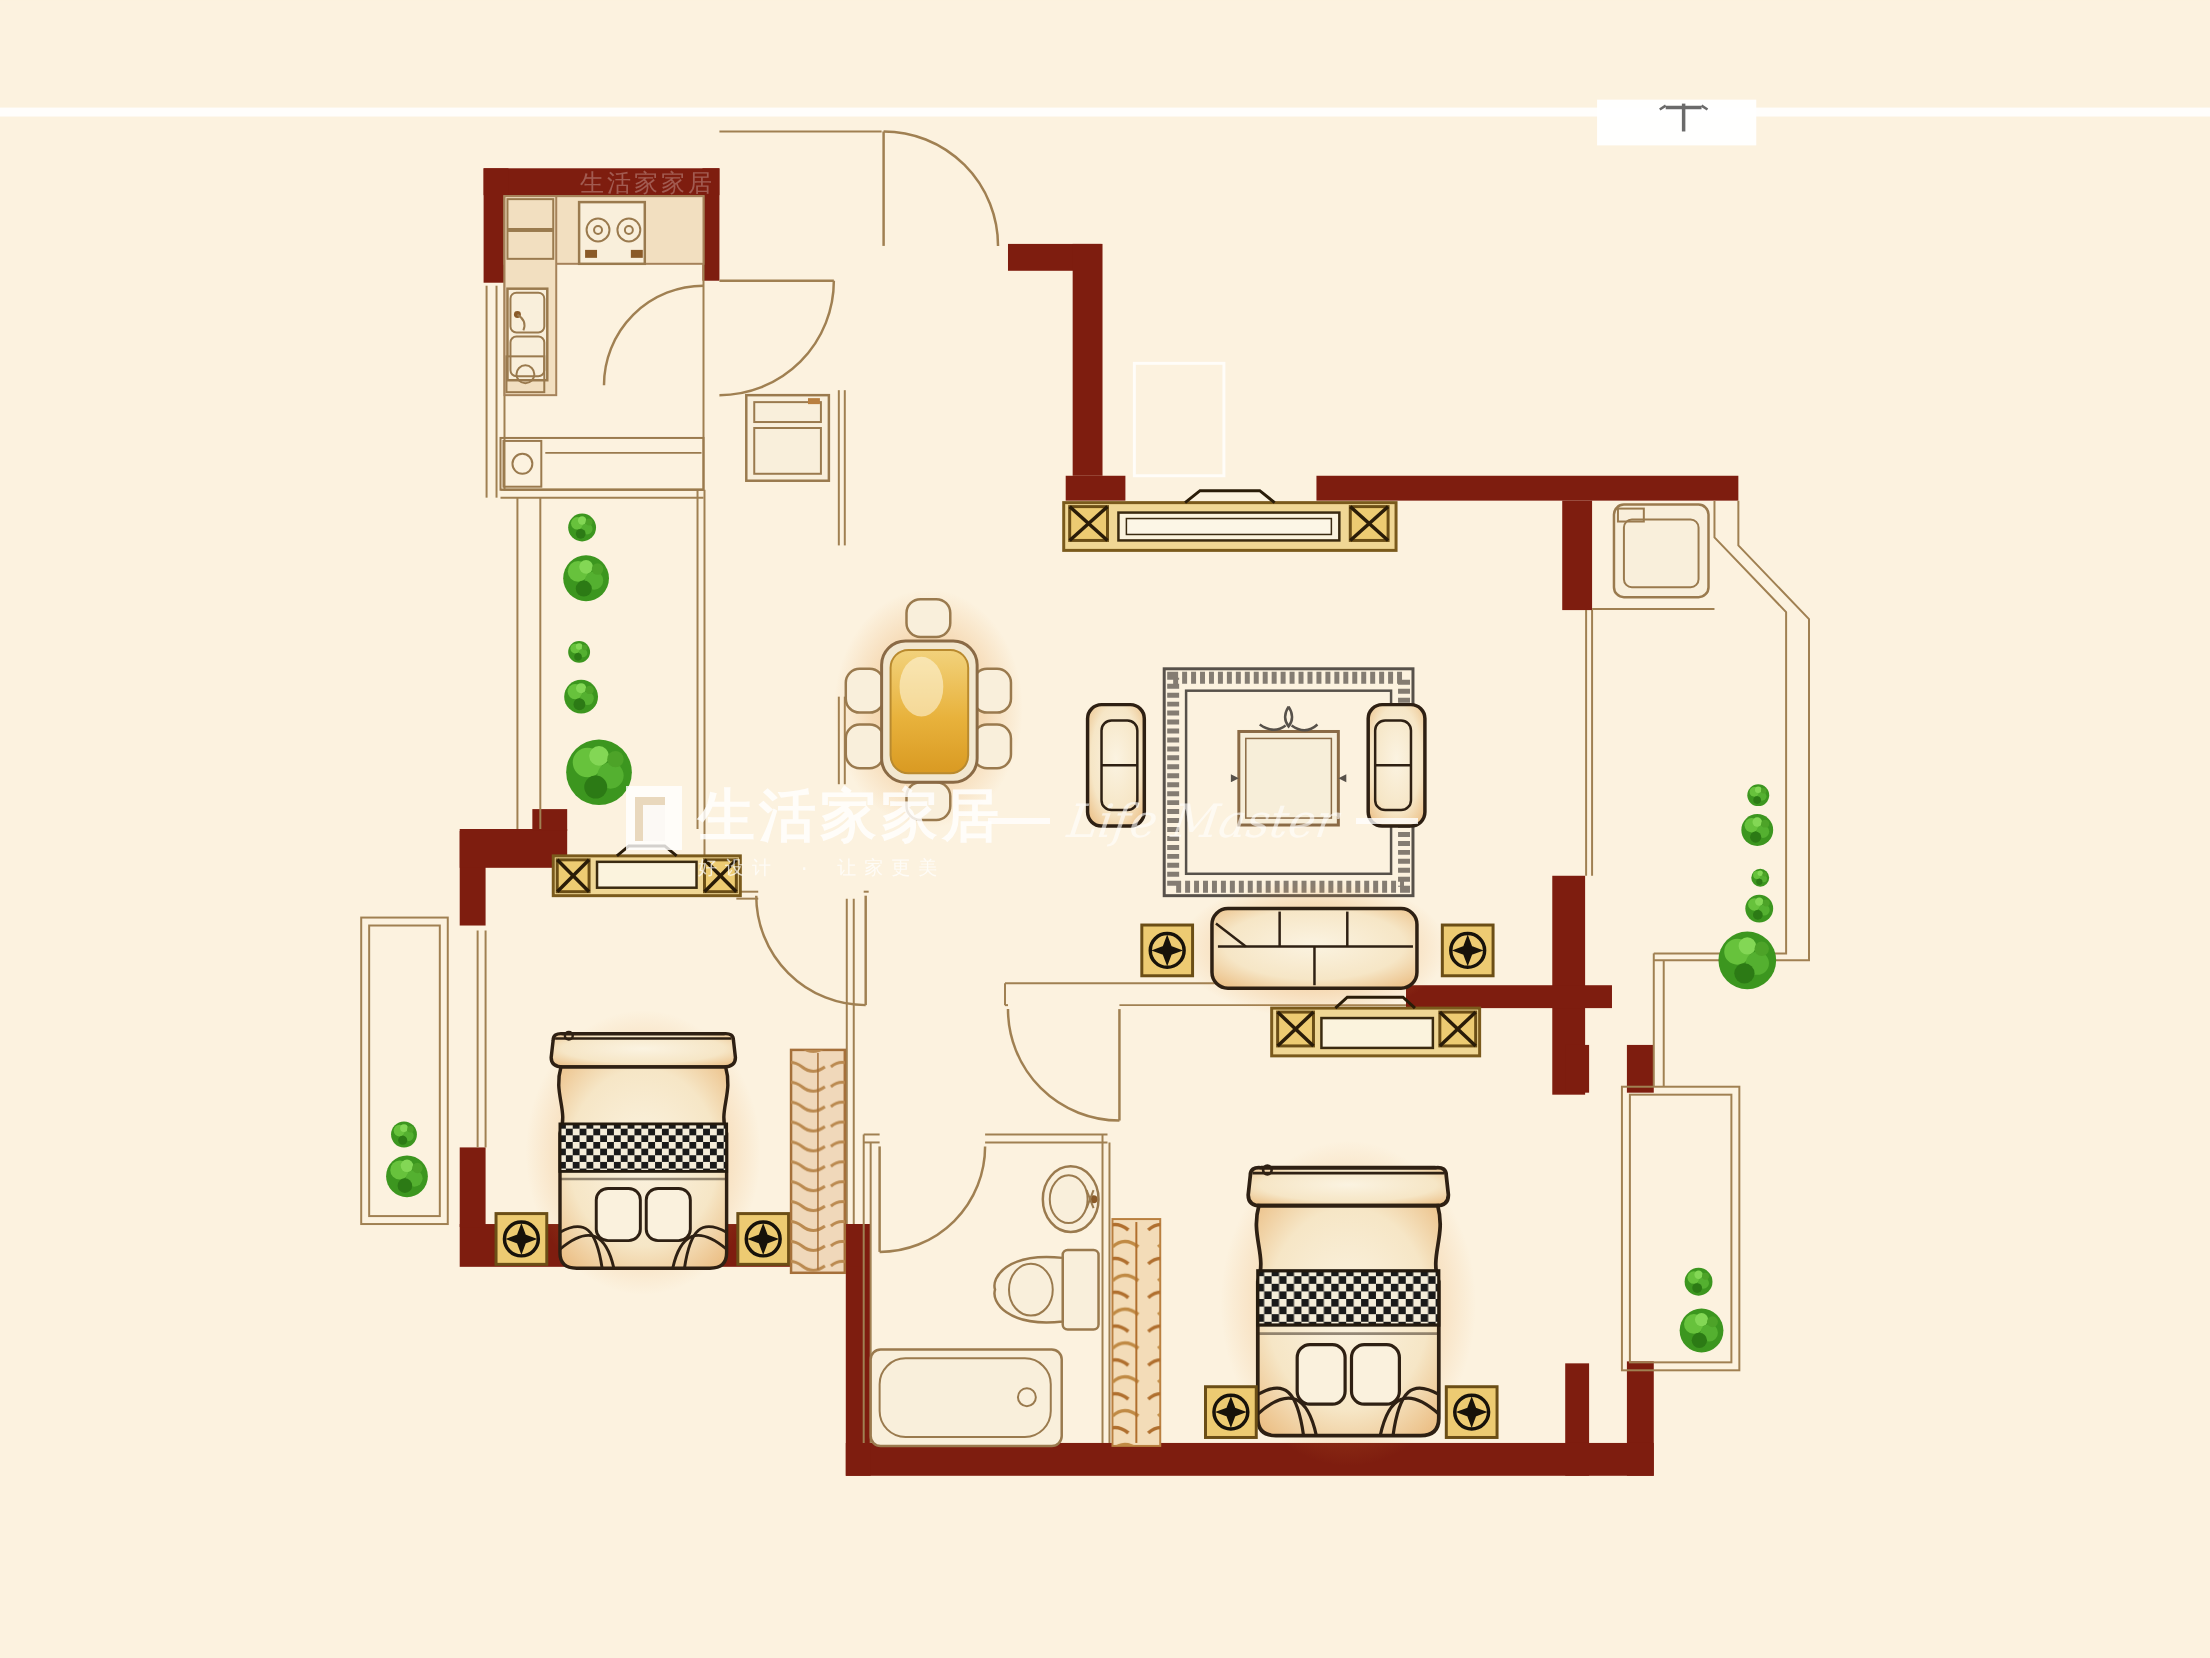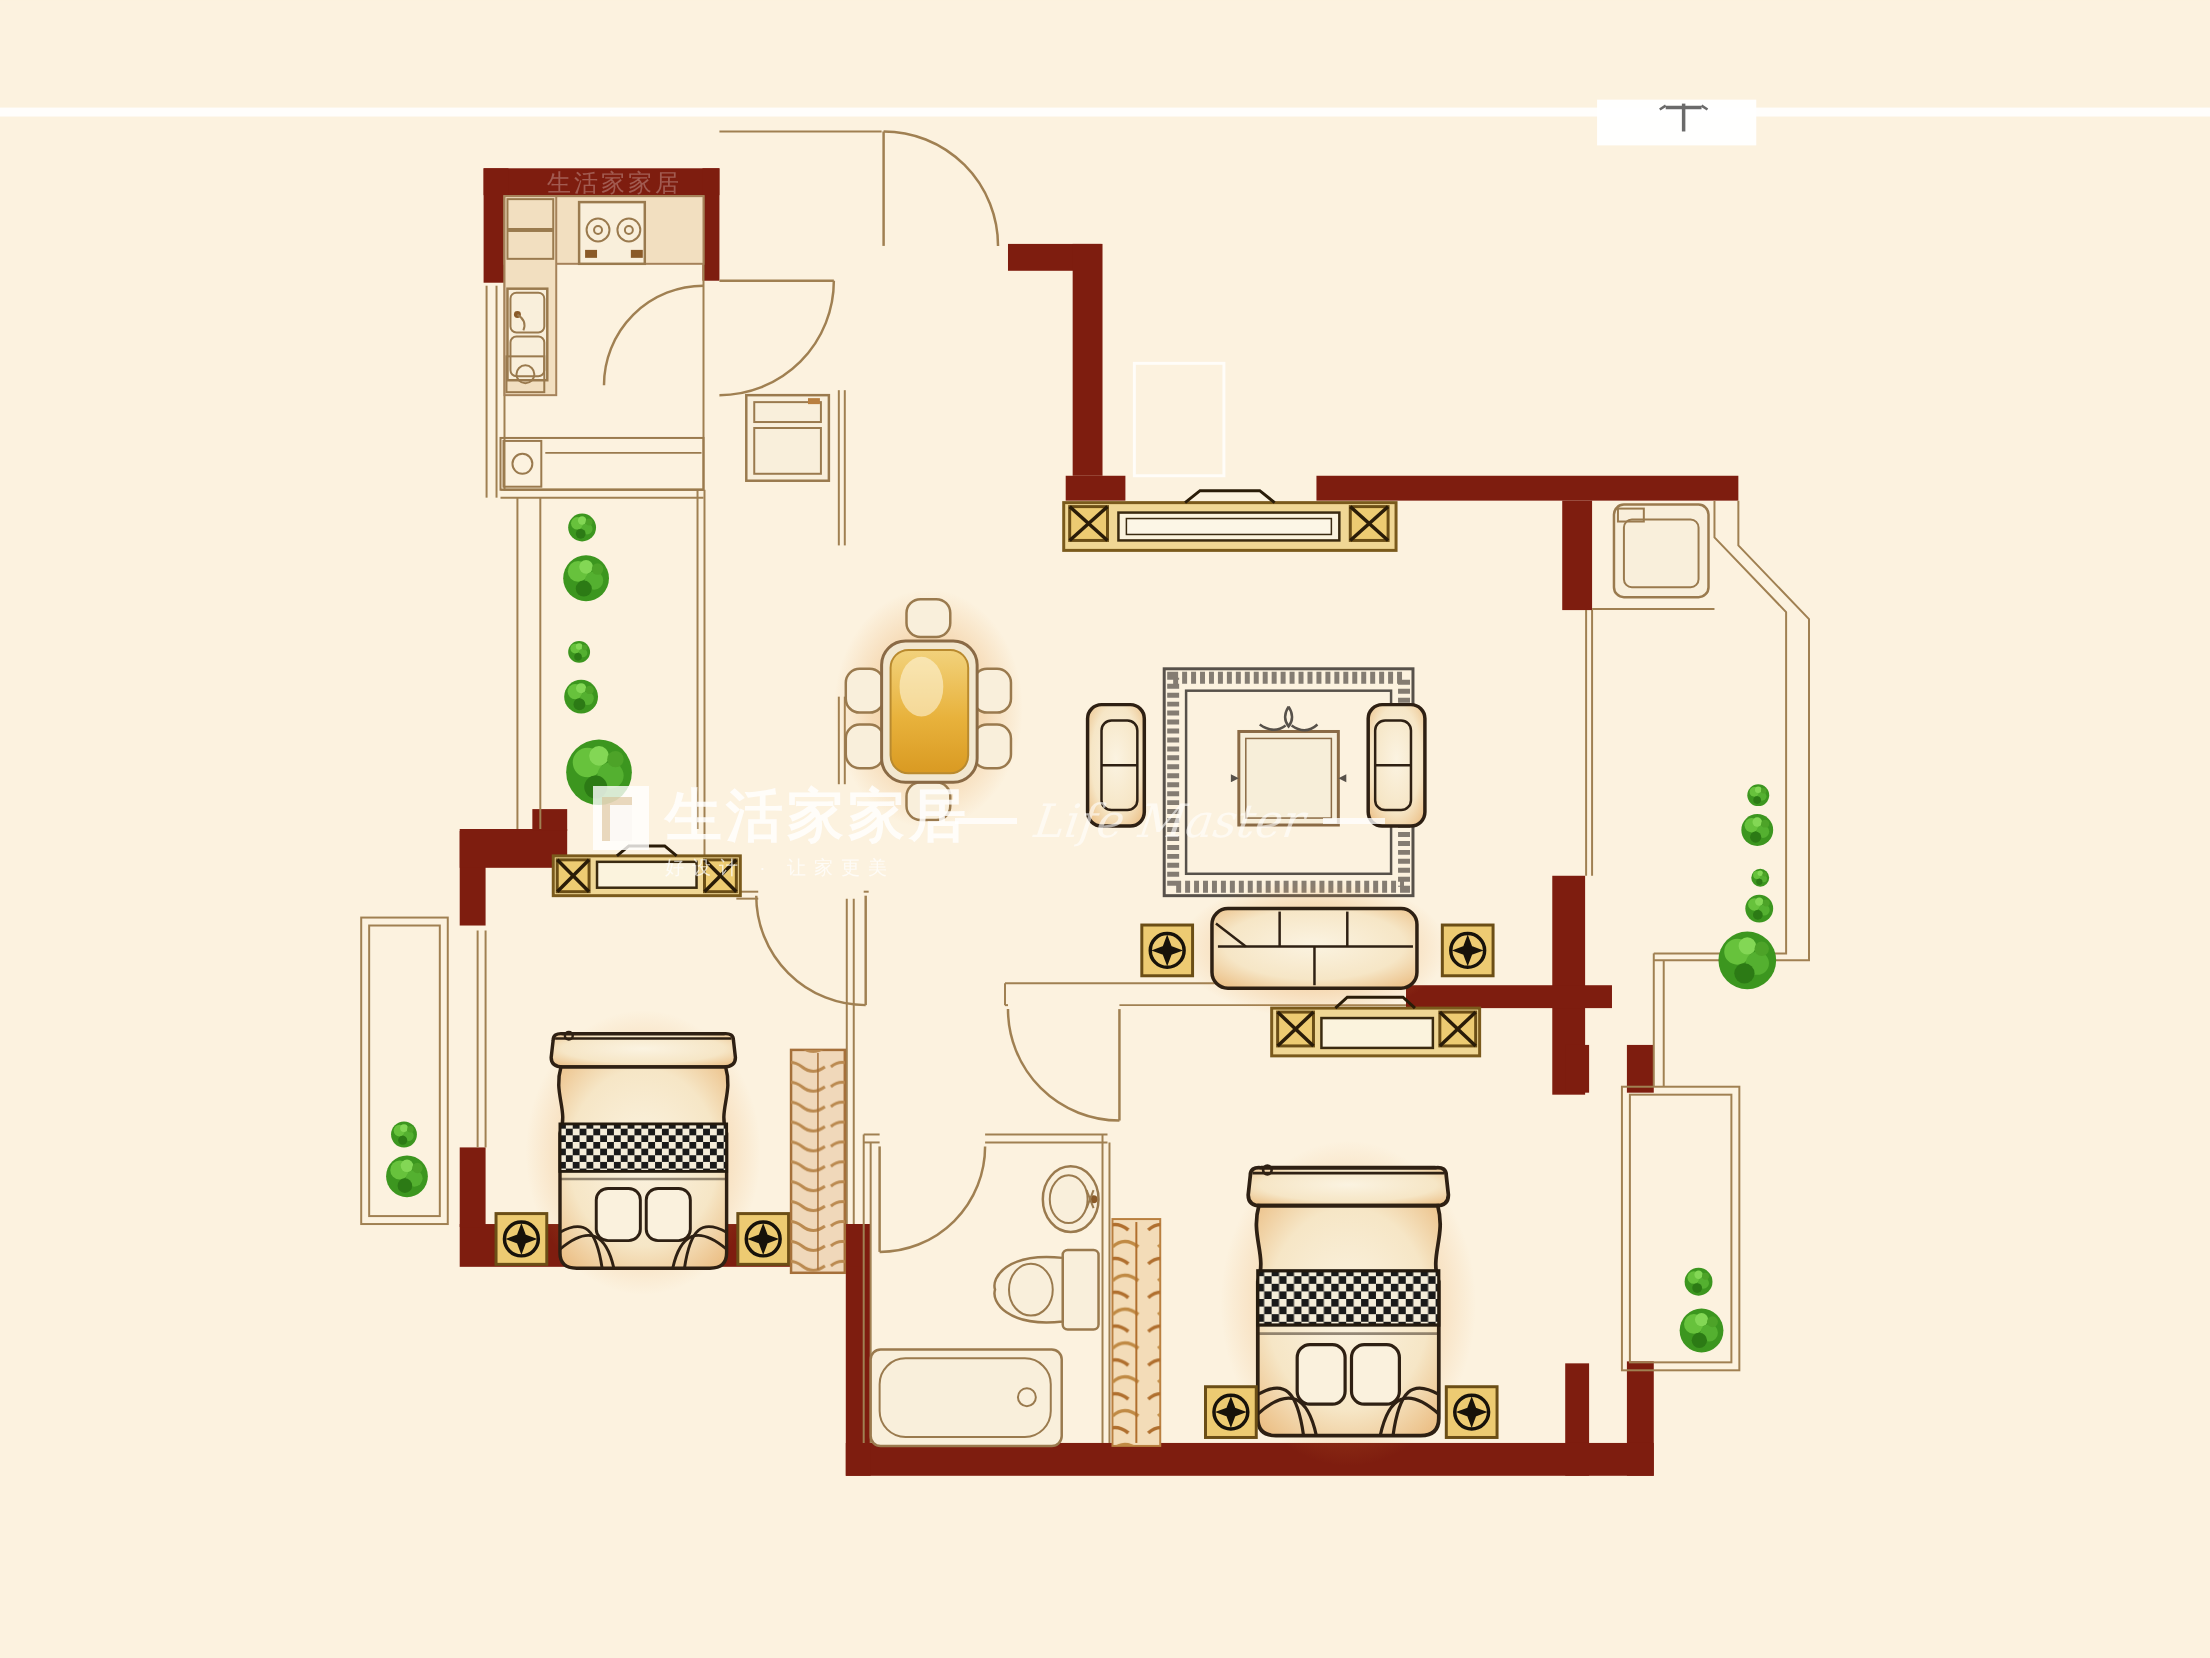--- a/index.html
+++ b/index.html
@@ -18,28 +18,28 @@
   .goldlite{fill:#f0d795;stroke:#7a5a1c;stroke-width:3;}
   .xline{stroke:#2a1c08;stroke-width:3.5;}
   .innerwin{fill:#fbf3dd;stroke:#3a2a10;stroke-width:2.5;}
   .sk{stroke:#2e2013;stroke-width:3.5;fill:url(#uph);}
   .skln{stroke:#2e2013;stroke-width:2.5;fill:none;}
   .fold{fill:none;stroke:#2e2013;stroke-width:3;}
   .rug{stroke:#57514a;fill:none;}
   .white{fill:#ffffff;}
 
   
-  .wm{position:absolute;z-index:5;pointer-events:none;}
+  .wm{position:absolute;z-index:5;pointer-events:none;margin-left:33px;}
   .wm-brand{left:593px;top:786px;display:flex;gap:16px;align-items:flex-start;}
   .wm-logo{width:56px;height:64px;background:rgba(255,255,255,.8);position:relative;flex:0 0 auto;}
   .wm-logo .s1{position:absolute;left:9px;top:11px;width:30px;height:44px;background:rgba(215,186,140,.55);}
   .wm-logo .s2{position:absolute;left:17px;top:19px;width:22px;height:36px;background:rgba(255,255,255,.85);}
   .wm-cols{display:flex;flex-direction:column;}
   .wm-main{font-size:57px;font-weight:bold;color:rgba(255,255,255,.82);letter-spacing:4px;line-height:1.05;white-space:nowrap;}
-  .wm-tag{margin-top:9px;font-size:19px;color:rgba(255,255,255,.72);letter-spacing:8px;white-space:nowrap;}
+  .wm-tag{margin-top:9px;font-size:19px;color:rgba(255,255,255,.72);letter-spacing:8px;white-space:nowrap;font-family:Liberation Mono, monospace;}
   .wm-script{left:955px;top:794px;display:flex;align-items:center;gap:18px;}
   .dash{width:62px;height:6px;background:rgba(255,255,255,.78);}
   .script-text{font-family:"DejaVu Serif",serif;font-style:italic;font-size:46px;
                color:rgba(255,255,255,.6);transform:skewX(-8deg);white-space:nowrap;}
   .wm-ghost{left:547px;top:167px;font-size:24px;color:rgba(255,255,255,.28);letter-spacing:3px;}
 </style>
 </head>
 <body>
 
 <div class="stage">

